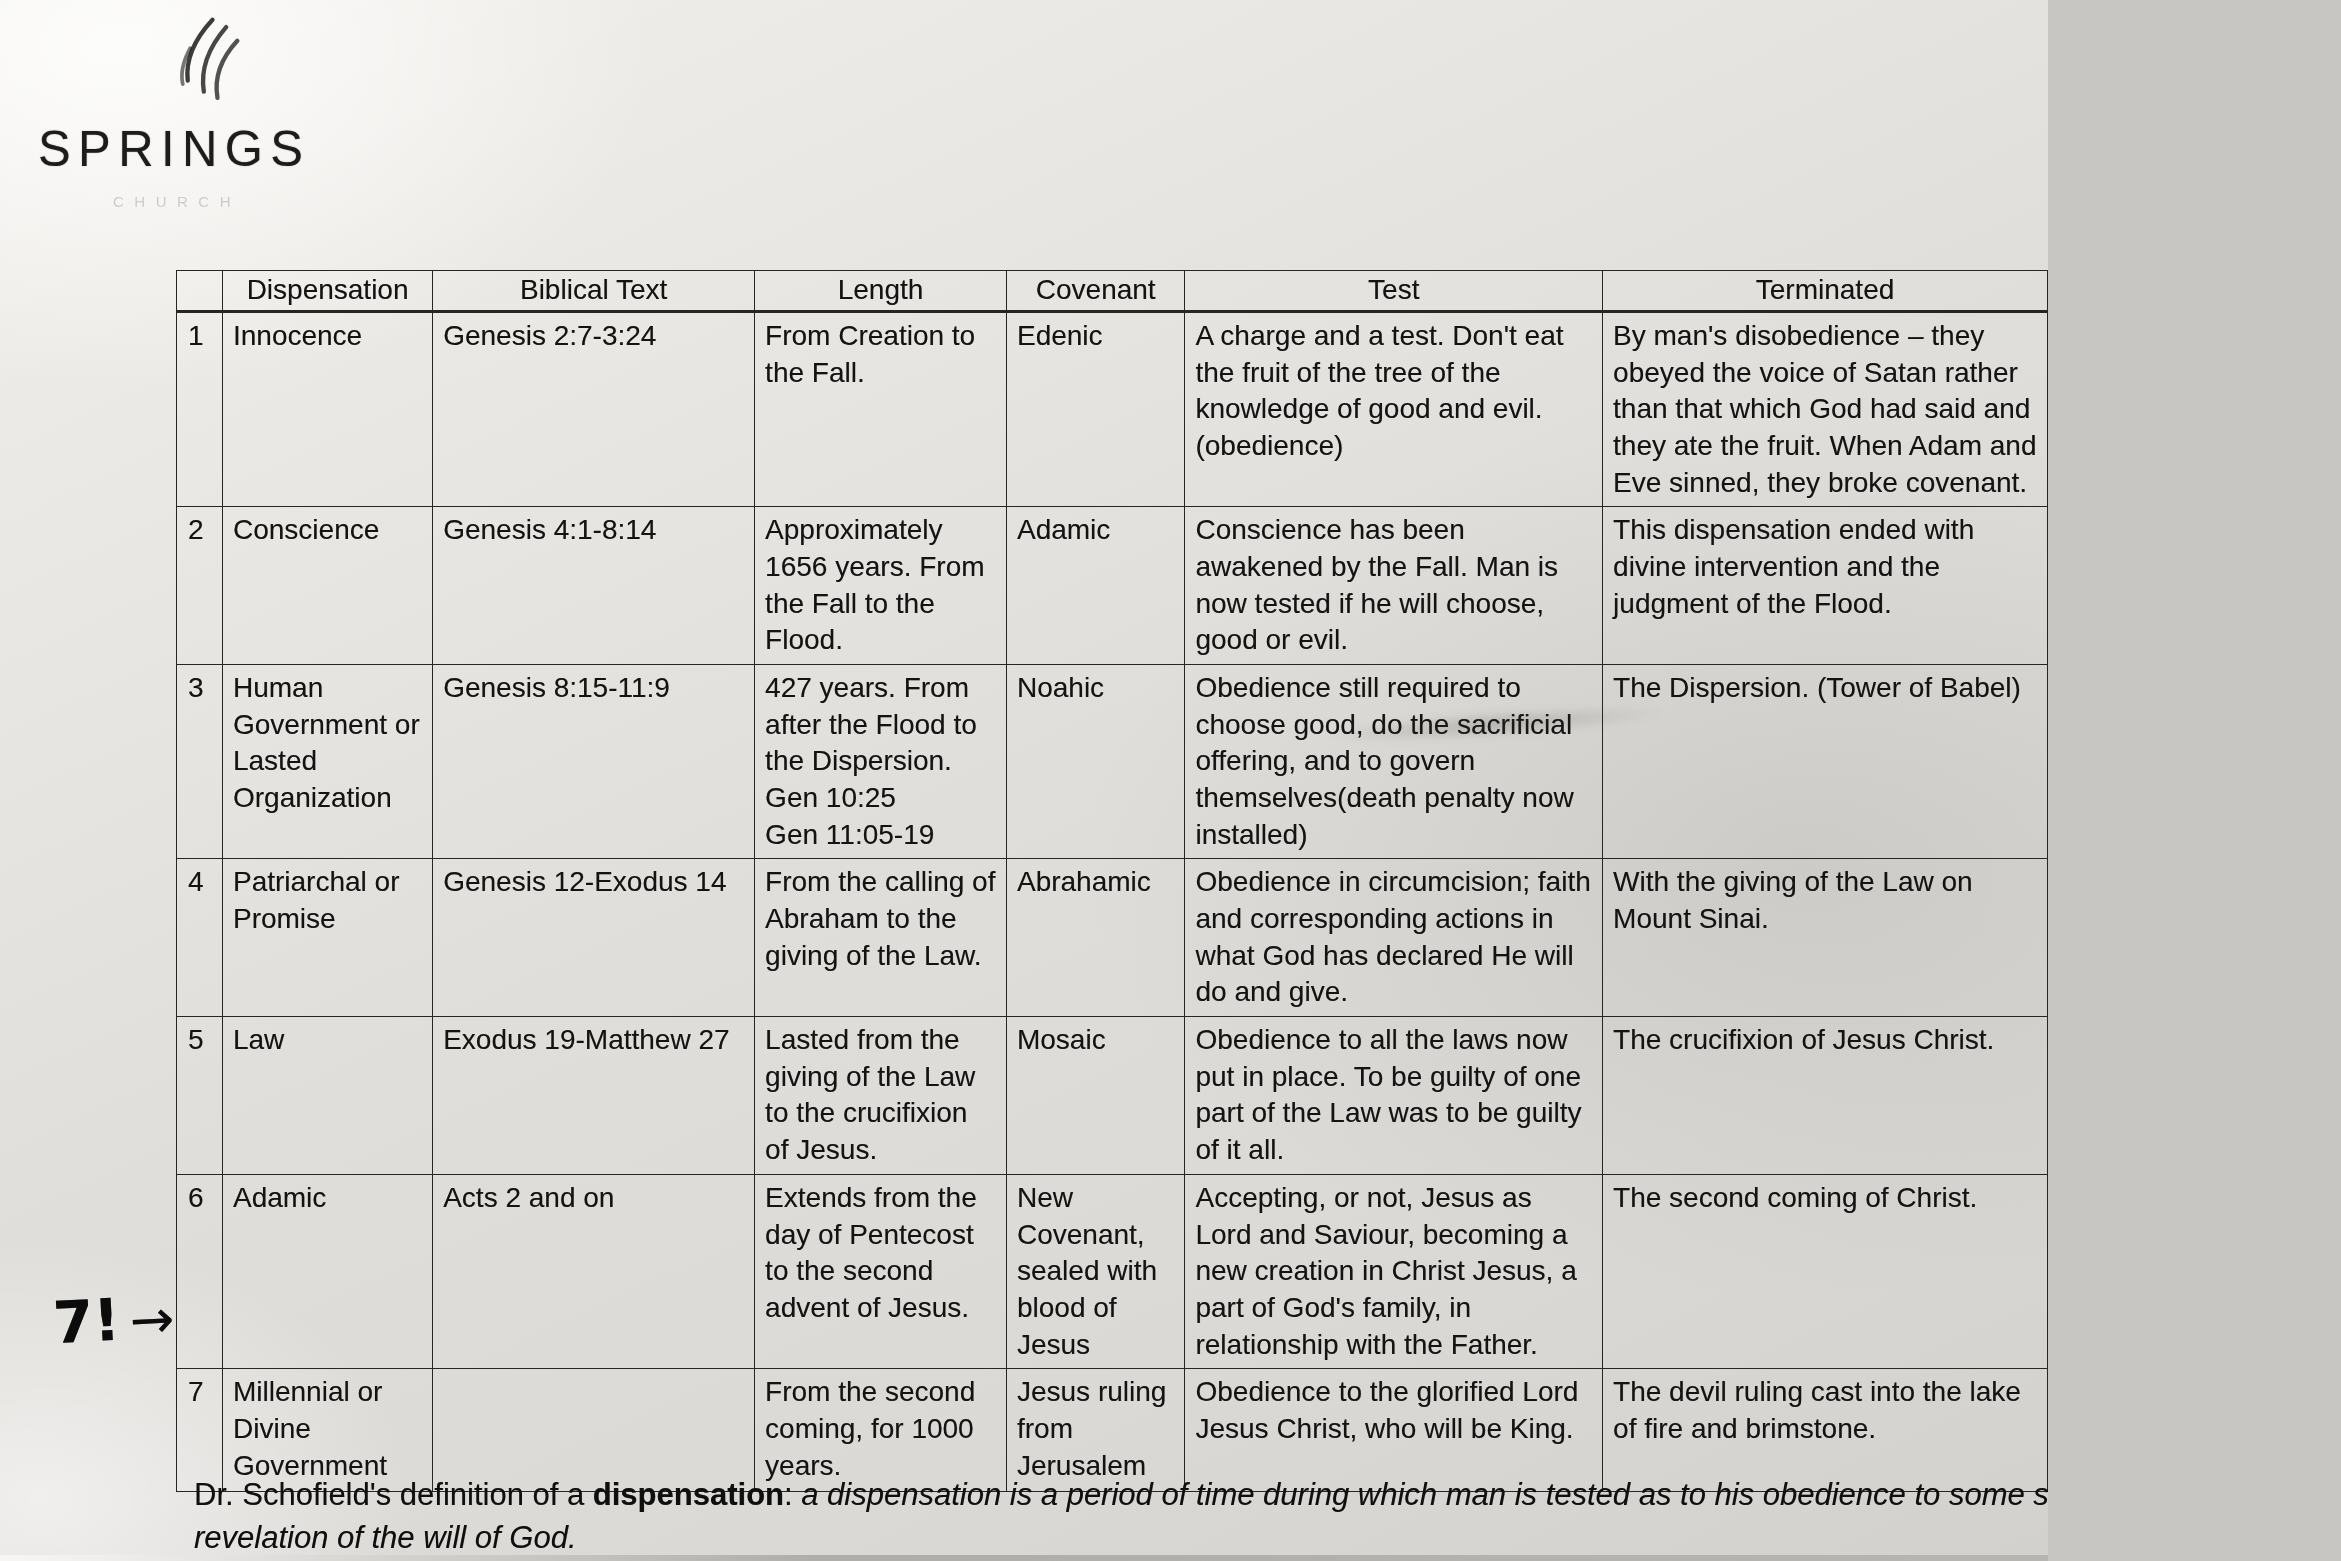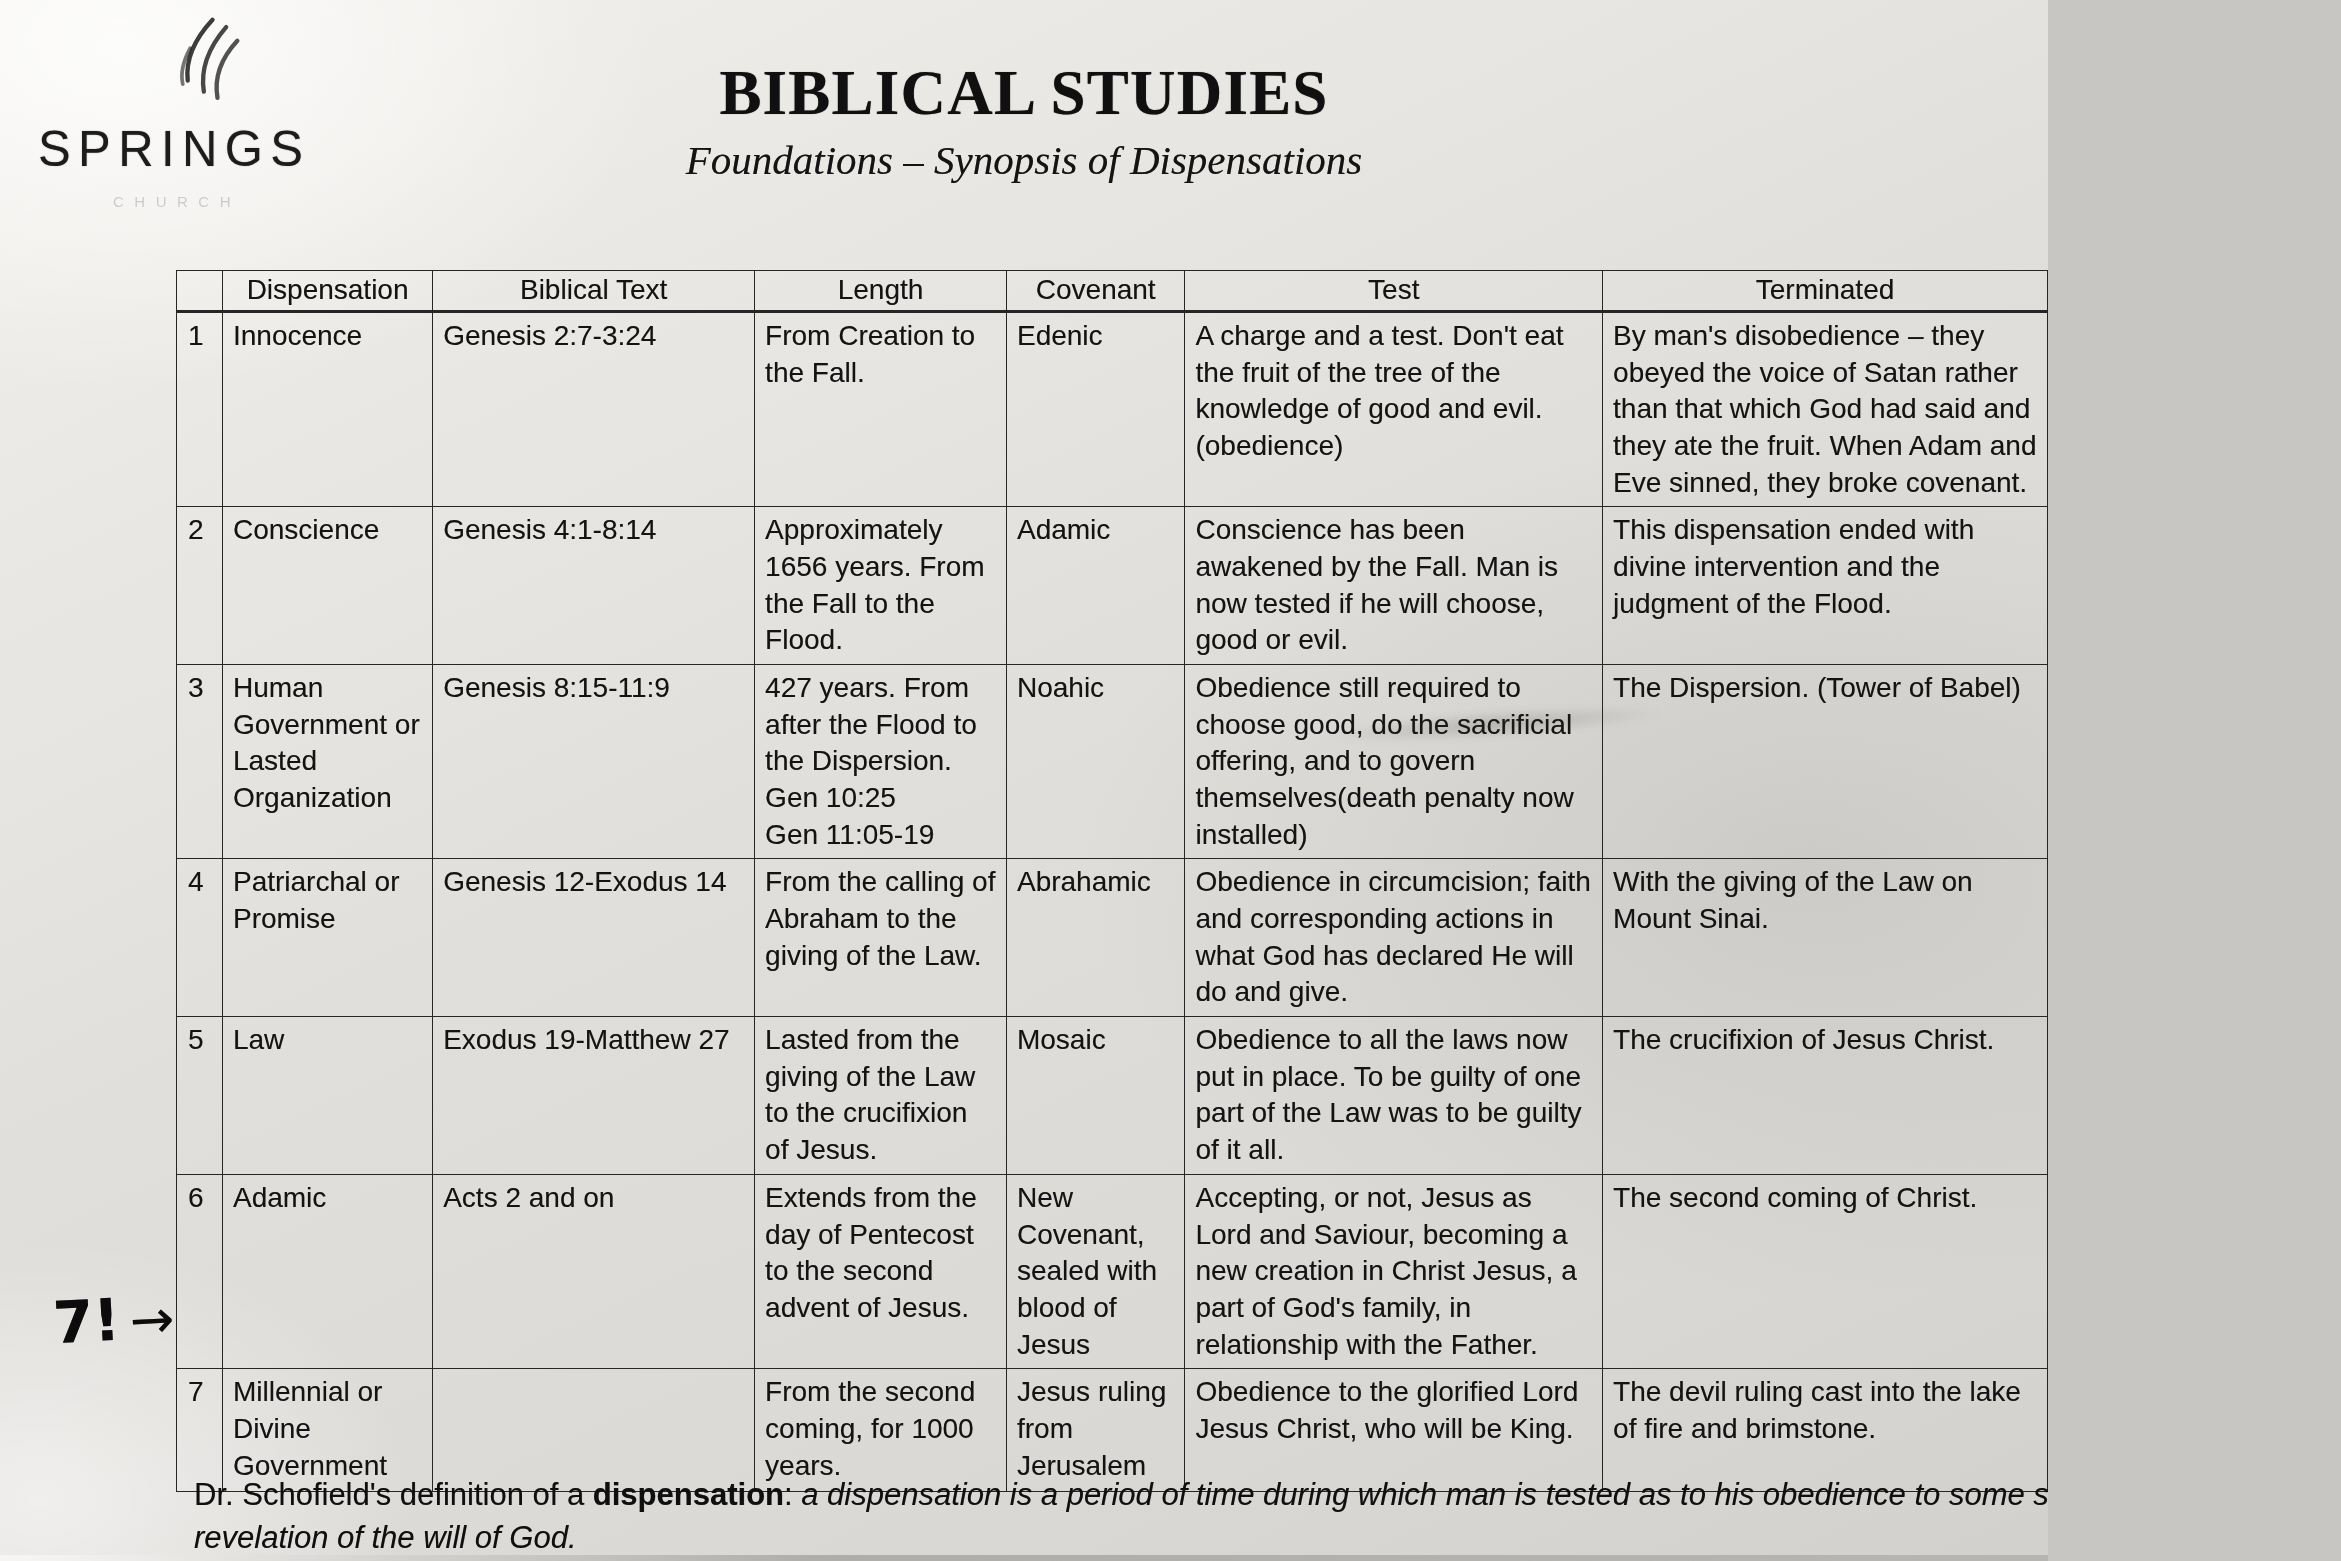--- a/index.html
+++ b/index.html
@@ -114,24 +114,20 @@
     <svg width="93" height="93" viewBox="0 0 150 150" fill="none">
       <path d="M96 6 C70 34 52 68 56 104" stroke="#1a1a1a" stroke-width="7" stroke-linecap="round" opacity="0.85"></path>
       <path d="M118 18 C92 48 76 84 82 122" stroke="#1a1a1a" stroke-width="7" stroke-linecap="round" opacity="0.8"></path>
       <path d="M136 40 C112 66 98 98 104 132" stroke="#1a1a1a" stroke-width="7" stroke-linecap="round" opacity="0.75"></path>
       <path d="M60 52 C48 74 44 92 48 110" stroke="#1a1a1a" stroke-width="6" stroke-linecap="round" opacity="0.6"></path>
     </svg>
   </span>
   <div class="brand">SPRINGS</div>
   <div class="brand-sub">CHURCH</div>
 
-  <div class="titles">
-    <div class="title">BIBLICAL STUDIES</div>
-    <div class="subtitle">Foundations – Synopsis of Dispensations</div>
-  </div>
 
   <div class="initials">RcF</div>
 
   <div class="margin-note"><span>7!</span><span class="arrow">→</span></div>
 
   <table class="disp-table">
     <colgroup>
       <col style="width:49px">
         <col style="width:216px">
         <col style="width:359px">

